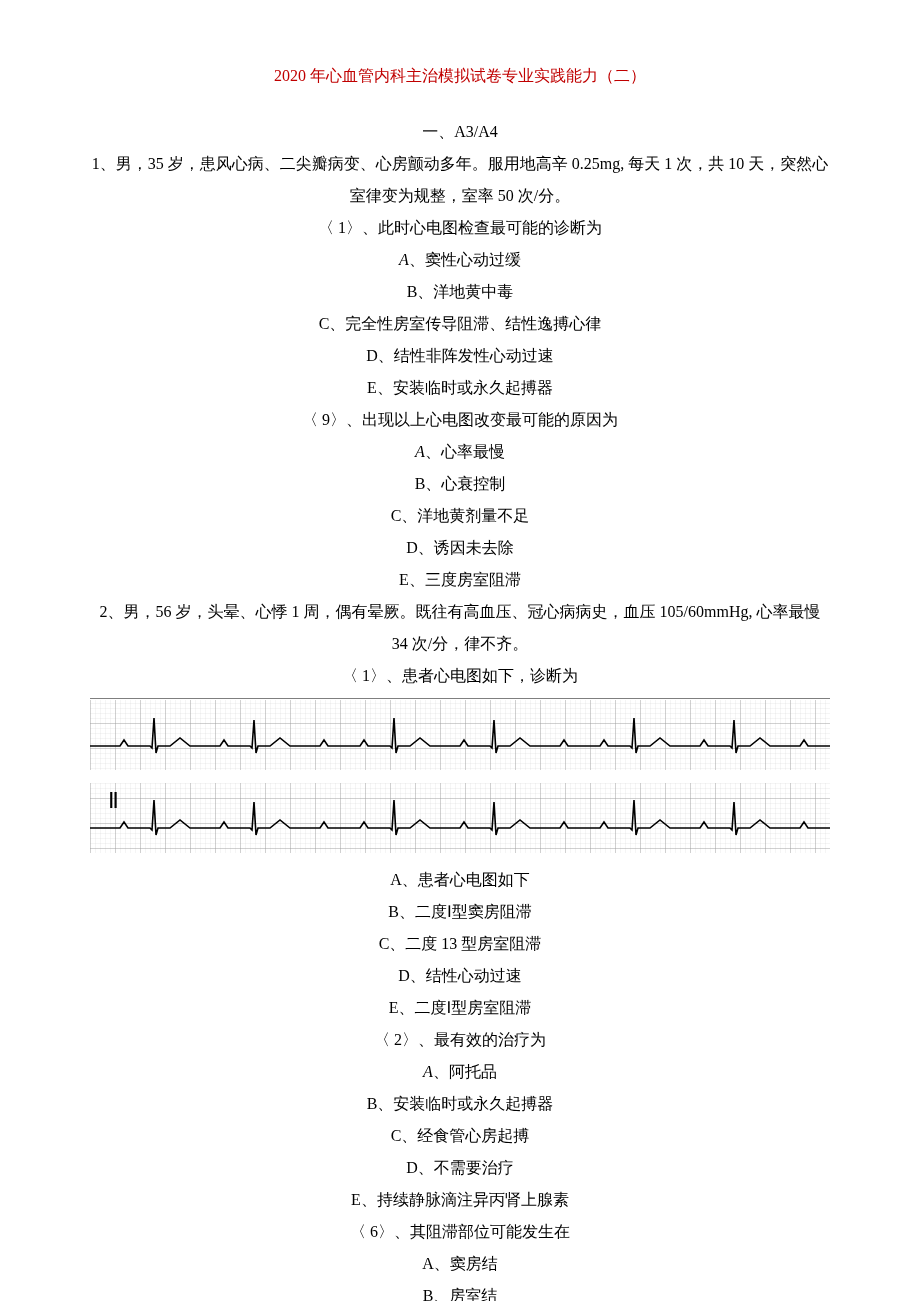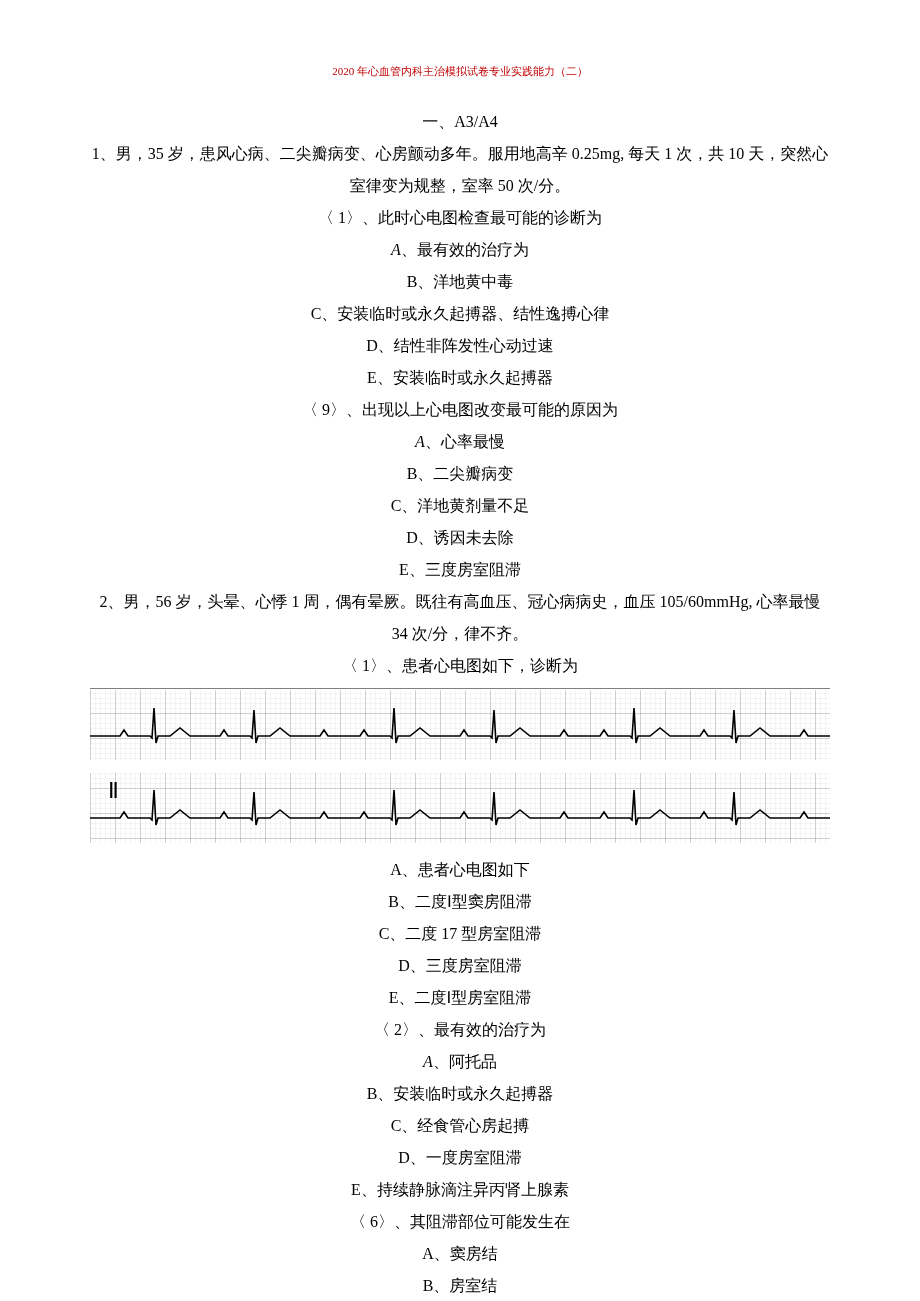--- a/index.html
+++ b/index.html
@@ -9,21 +9,21 @@
     font-size: 16px;
     line-height: 2.0;
     color: #000;
     background: #fff;
     width: 920px;
     box-sizing: border-box;
   }
   .title {
     text-align: center;
     color: #c00000;
-    font-size: 11px;
+    font-size: 16px;
     margin-bottom: 24px;
     font-family: "SimSun", "宋体", serif;
   }
   .line {
     margin: 0;
     padding: 0;
     text-align: center;
   }
   .italic-a {
     font-style: italic;
@@ -42,29 +42,29 @@
 </head>
 <body>
 
 <div class="title">2020 年心血管内科主治模拟试卷专业实践能力（二）</div>
 
 <p class="line">一、A3/A4</p>
 
 <p class="line">1、男，35 岁，患风心病、二尖瓣病变、心房颤动多年。服用地高辛 0.25mg, 每天 1 次，共 10 天，突然心室律变为规整，室率 50 次/分。</p>
 
 <p class="line">〈 1〉、此时心电图检查最可能的诊断为</p>
-<p class="line"><span class="italic-a">A</span><span>、最有效的治疗为</span></p>
+<p class="line"><span class="italic-a">A</span><span>、窦性心动过缓</span></p>
 <p class="line">B、洋地黄中毒</p>
-<p class="line">C、安装临时或永久起搏器、结性逸搏心律</p>
+<p class="line">C、完全性房室传导阻滞、结性逸搏心律</p>
 <p class="line">D、结性非阵发性心动过速</p>
 <p class="line">E、安装临时或永久起搏器</p>
 
 <p class="line">〈 9〉、出现以上心电图改变最可能的原因为</p>
 <p class="line"><span class="italic-a">A</span><span>、心率最慢</span></p>
-<p class="line">B、二尖瓣病变</p>
+<p class="line">B、心衰控制</p>
 <p class="line">C、洋地黄剂量不足</p>
 <p class="line">D、诱因未去除</p>
 <p class="line">E、三度房室阻滞</p>
 
 <p class="line">2、男，56 岁，头晕、心悸 1 周，偶有晕厥。既往有高血压、冠心病病史，血压 105/60mmHg, 心率最慢 34 次/分，律不齐。</p>
 
 <p class="line">〈 1〉、患者心电图如下，诊断为</p>
 
 <div class="ecg-box">
 <svg viewBox="0 0 740 160" preserveAspectRatio="none">
@@ -117,26 +117,26 @@
            L540 130 L542 132 L544 102 L546 137 L548 130 L560 130 L570 122 L580 130
            L610 130 L614 124 L618 130
            L640 130 L642 132 L644 104 L646 137 L648 130 L660 130 L670 122 L680 130
            L710 130 L714 124 L718 130
            L740 130" fill="none" stroke="#000" stroke-width="1.6"></path>
 </svg>
 </div>
 
 <p class="line">A、患者心电图如下</p>
 <p class="line">B、二度Ⅰ型窦房阻滞</p>
-<p class="line">C、二度 17 型房室阻滞</p>
-<p class="line">D、三度房室阻滞</p>
+<p class="line">C、二度 13 型房室阻滞</p>
+<p class="line">D、结性心动过速</p>
 <p class="line">E、二度Ⅰ型房室阻滞</p>
 
 <p class="line">〈 2〉、最有效的治疗为</p>
 <p class="line"><span class="italic-a">A</span><span>、阿托品</span></p>
 <p class="line">B、安装临时或永久起搏器</p>
 <p class="line">C、经食管心房起搏</p>
-<p class="line">D、一度房室阻滞</p>
+<p class="line">D、不需要治疗</p>
 <p class="line">E、持续静脉滴注异丙肾上腺素</p>
 
 <p class="line">〈 6〉、其阻滞部位可能发生在</p>
 <p class="line">A、窦房结</p>
 <p class="line">B、房室结</p>
 
 </body></html>

